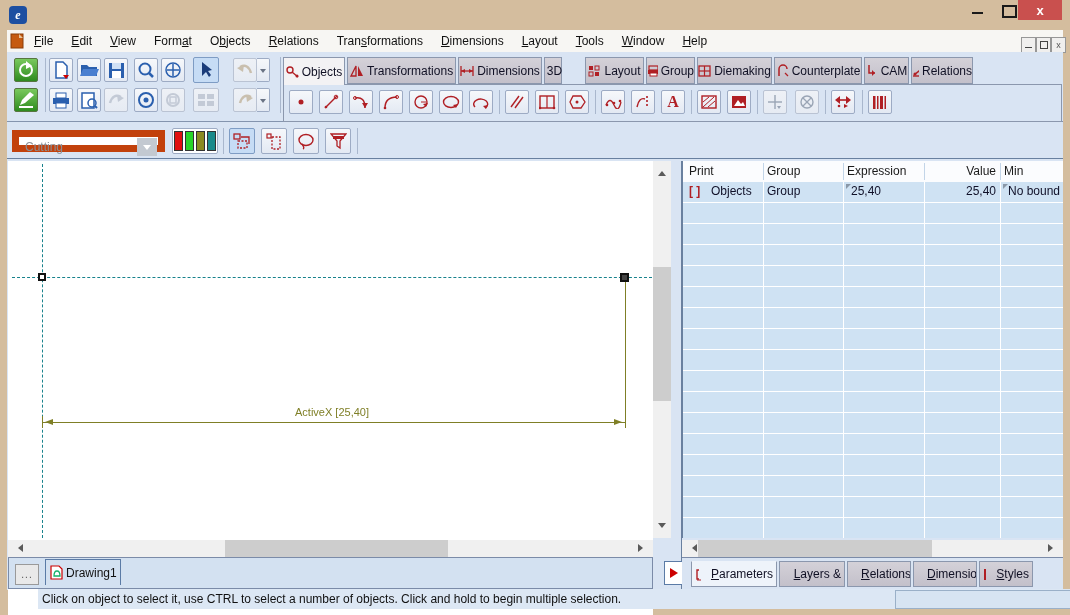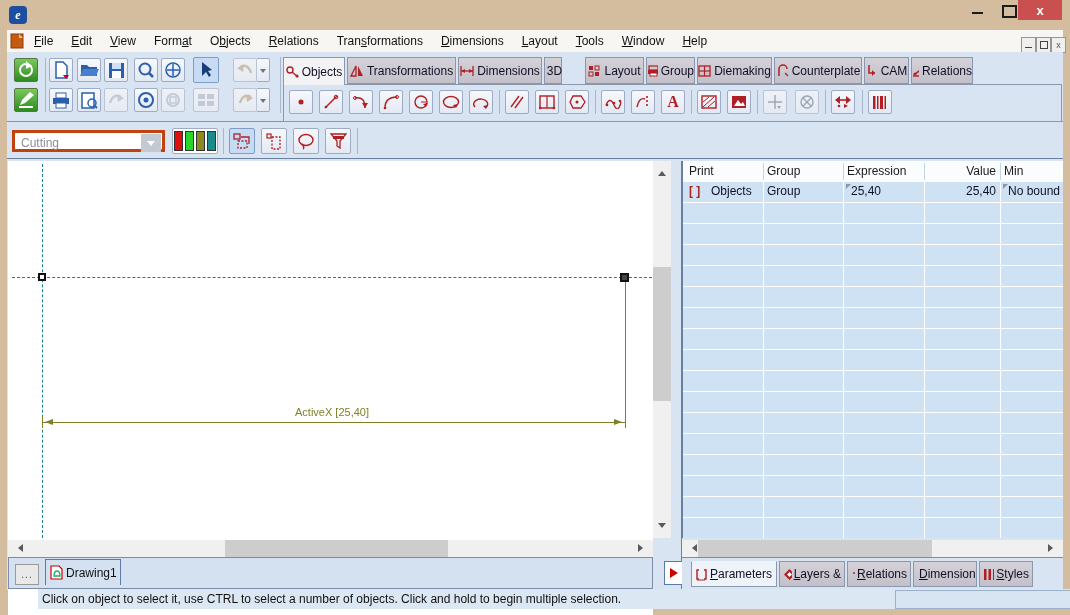--- a/index.html
+++ b/index.html
@@ -17,42 +17,42 @@
   .tbtn.gray{border-color:#bac3d3;background:linear-gradient(#eef1f6,#e6ebf3);}
   .tbtn.green{background:linear-gradient(#79c95d,#2e8b1f);border-color:#57763f;}
   .tbtn.sel{background:#c6dcf5;border-color:#7e9cc4;}
   .ddbtn{position:absolute;width:13px;height:24px;background:linear-gradient(#f6f8fb,#e3e9f3);border:1px solid #9dabc4;border-left:none;border-radius:0 2px 2px 0;display:flex;align-items:center;justify-content:center;box-sizing:border-box;}
   .ddbtn:after{content:"";width:0;height:0;border:3px solid transparent;border-top:4px solid #6a7385;margin-top:4px;}
   .vsep{position:absolute;width:1px;background:#a9b7cd;}
   #panelline{position:absolute;left:7px;top:121px;width:1056px;height:1px;background:#8494ae;}
   .rtab{position:absolute;top:57px;height:27px;background:linear-gradient(#d4d1d8,#c3c0ca);border:1px solid #8b97ad;box-sizing:border-box;display:flex;align-items:center;justify-content:center;gap:3px;font-size:12px;color:#101024;}
   .rtab.sel{background:#f3f2f4;height:28px;border-bottom:none;z-index:3;}
   #rpanel{position:absolute;left:283px;top:84px;width:779px;height:38px;border:1px solid #8b97ad;box-sizing:border-box;background:#d9e4f3;z-index:1;}
-  #combo{position:absolute;left:12px;top:130px;width:153px;height:22px;background:#fff;border:3px solid #c2410c;box-sizing:border-box;}
+  #combo{position:absolute;left:12px;top:130px;width:153px;height:22px;background:#fff;border:7px solid #c2410c;box-sizing:border-box;}
   #combo .cval{position:absolute;left:6px;top:3px;font-size:12px;color:#8a8f96;}
   #combo .carr{position:absolute;right:1px;top:1px;width:20px;height:18px;background:#c3c9d1;display:flex;align-items:center;justify-content:center;}
   #combo .carr:after{content:"";width:0;height:0;border:4px solid transparent;border-top:5px solid #fff;margin-top:4px;}
   .cbar{width:7px;height:18px;border:1px solid #333;}
   #main{position:absolute;left:7px;top:158px;width:1056px;height:431px;background:#d9e4f3;border-top:1px solid #69809f;}
   #canvas{position:absolute;left:1px;top:2px;width:645px;height:471px;background:#fff;overflow:hidden;}
   .scroll{position:absolute;background:#f0f0f0;}
   .sthumb{position:absolute;background:#cdcdcd;}
   .sarr{position:absolute;width:0;height:0;border:4px solid transparent;}
   #ppanel{position:absolute;left:675px;top:2px;width:381px;height:377px;background:#cfe2f3;border-left:1px solid #69809f;box-sizing:border-box;overflow:hidden;}
   #phead{position:absolute;left:0;top:0;width:100%;height:21px;background:#fbfcfe;border-bottom:1px solid #c3d5e8;}
   #pgrid{position:absolute;left:0;top:21px;width:100%;bottom:0;background:repeating-linear-gradient(to bottom,#cfe2f3 0px,#cfe2f3 20px,#ffffff 20px,#ffffff 21px);}
   .pcol{position:absolute;top:0;bottom:0;width:1px;background:#fff;}
   .pcolh{position:absolute;top:2px;height:17px;width:1px;background:#c3d5e8;}
   .hcell{position:absolute;top:3px;font-size:12px;color:#1a1a1a;}
   .dcell{position:absolute;top:2px;font-size:12px;color:#101028;}
   .flag{position:absolute;width:0;height:0;border-top:5px solid #8a98a8;border-right:5px solid transparent;}
   #panelborder{position:absolute;left:674px;top:2px;width:1px;height:429px;background:#69809f;}
   #sheetbar{position:absolute;left:1px;top:398px;width:645px;height:32px;background:#d3e1f1;border:1px solid #7b8ba8;box-sizing:border-box;}
   #btabs{position:absolute;left:675px;top:398px;width:381px;height:32px;background:#d9e4f3;border-top:1px solid #7b8ba8;}
-  .btab{position:absolute;top:3px;height:26px;background:linear-gradient(#d4d1d8,#c3c0ca);border:1px solid #8b97ad;box-sizing:border-box;display:flex;align-items:center;gap:2px;font-size:12px;color:#101024;overflow:hidden;padding:0 3px;}
+  .btab{position:absolute;top:3px;height:26px;background:linear-gradient(#d4d1d8,#c3c0ca);border:1px solid #8b97ad;box-sizing:border-box;display:flex;align-items:center;gap:10px;font-size:12px;color:#101024;overflow:hidden;padding:0 3px;}
   .btab span{white-space:nowrap;}
   .btab.sel{background:#eef3fa;border-top-color:#eef3fa;}
   #status{position:absolute;left:7px;top:589px;width:1056px;height:20px;background:#dce7f4;margin-left:31px;}
   #status .stext{position:absolute;left:4px;top:3px;font-size:12px;color:#111;}
   #status .sright{position:absolute;left:857px;top:1px;width:197px;height:17px;border:1px solid #9ab0c8;background:#d7e4f2;}
   u{text-decoration:underline;}
 </style>
 </head>
 <body>
 

